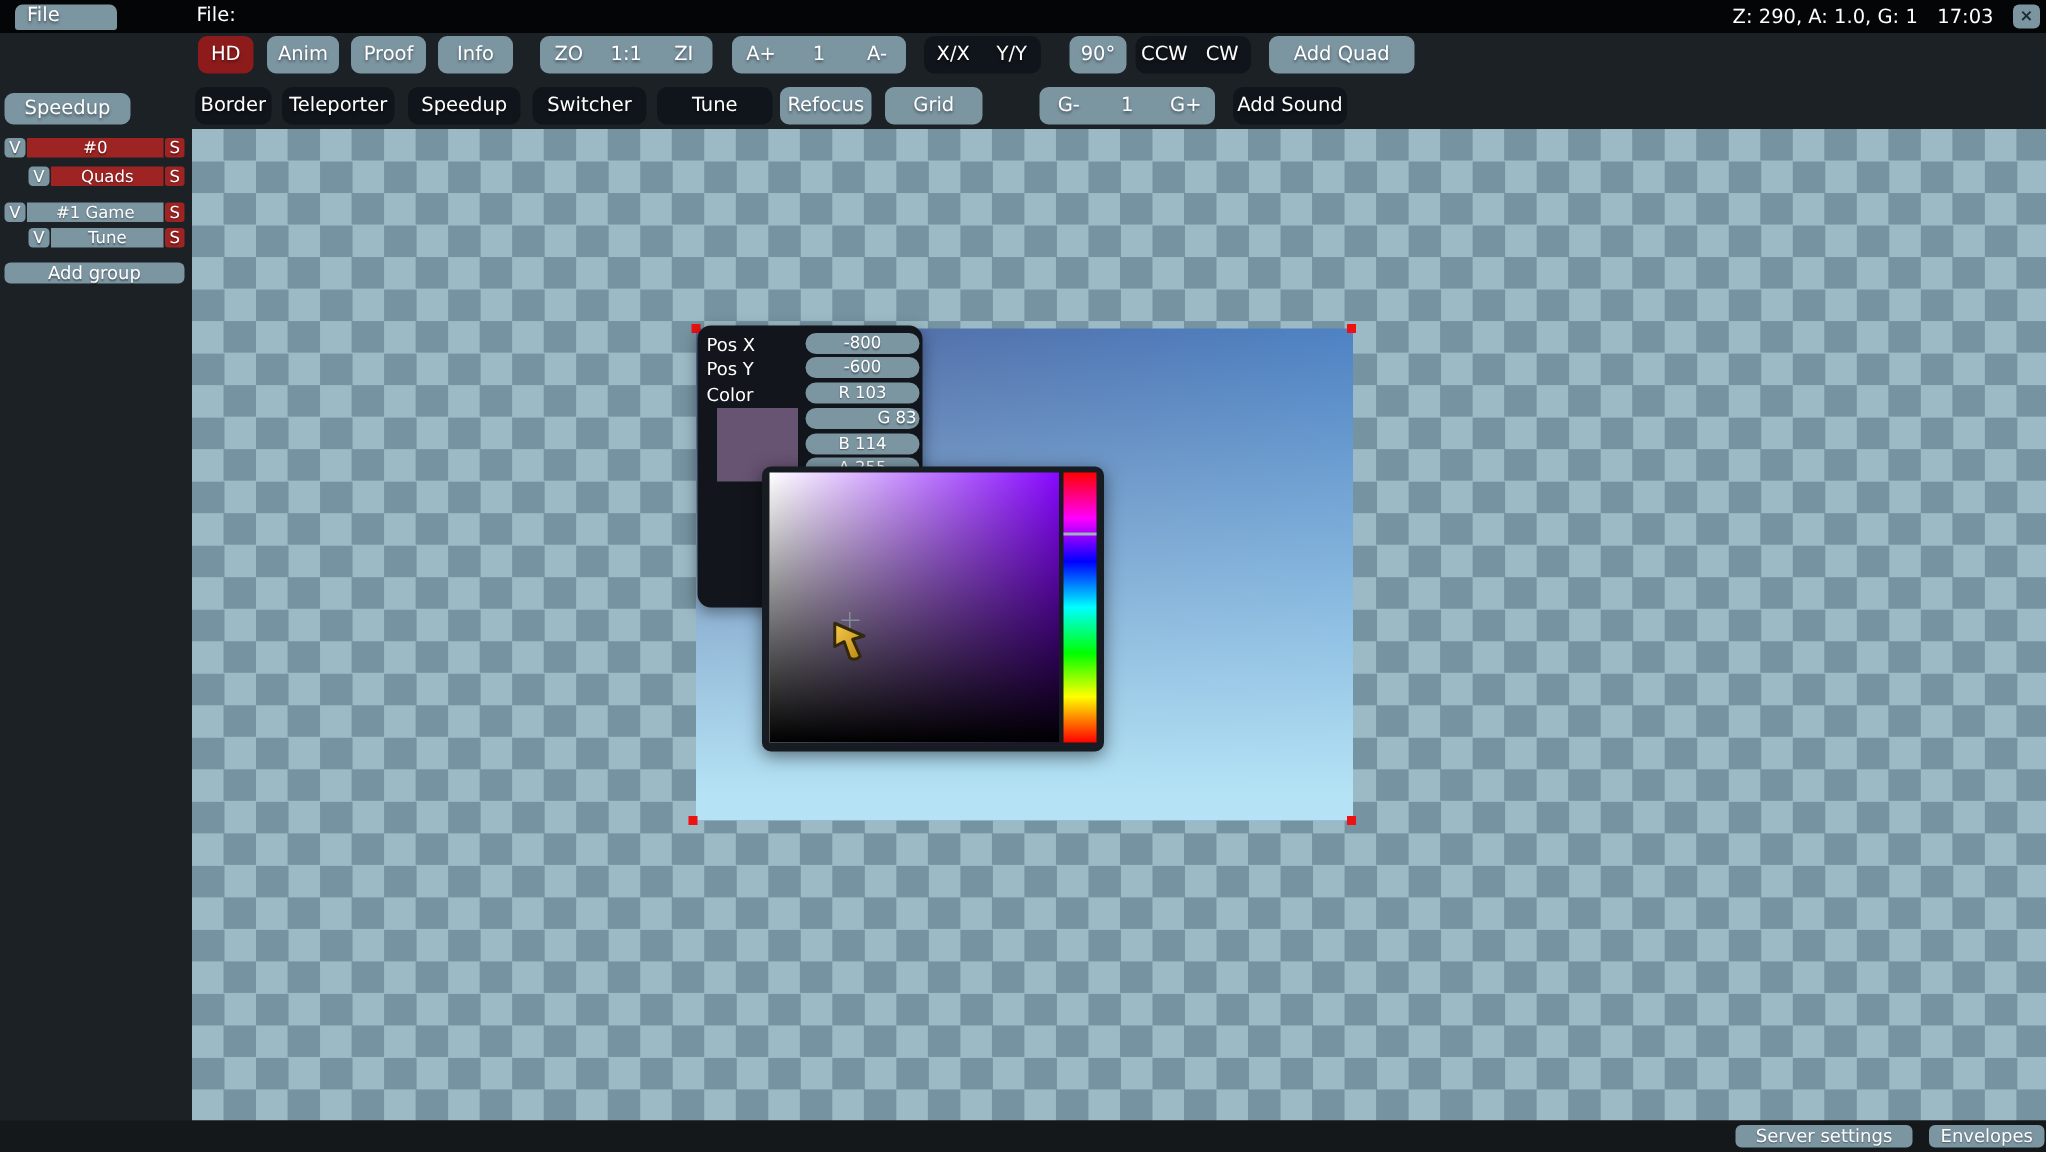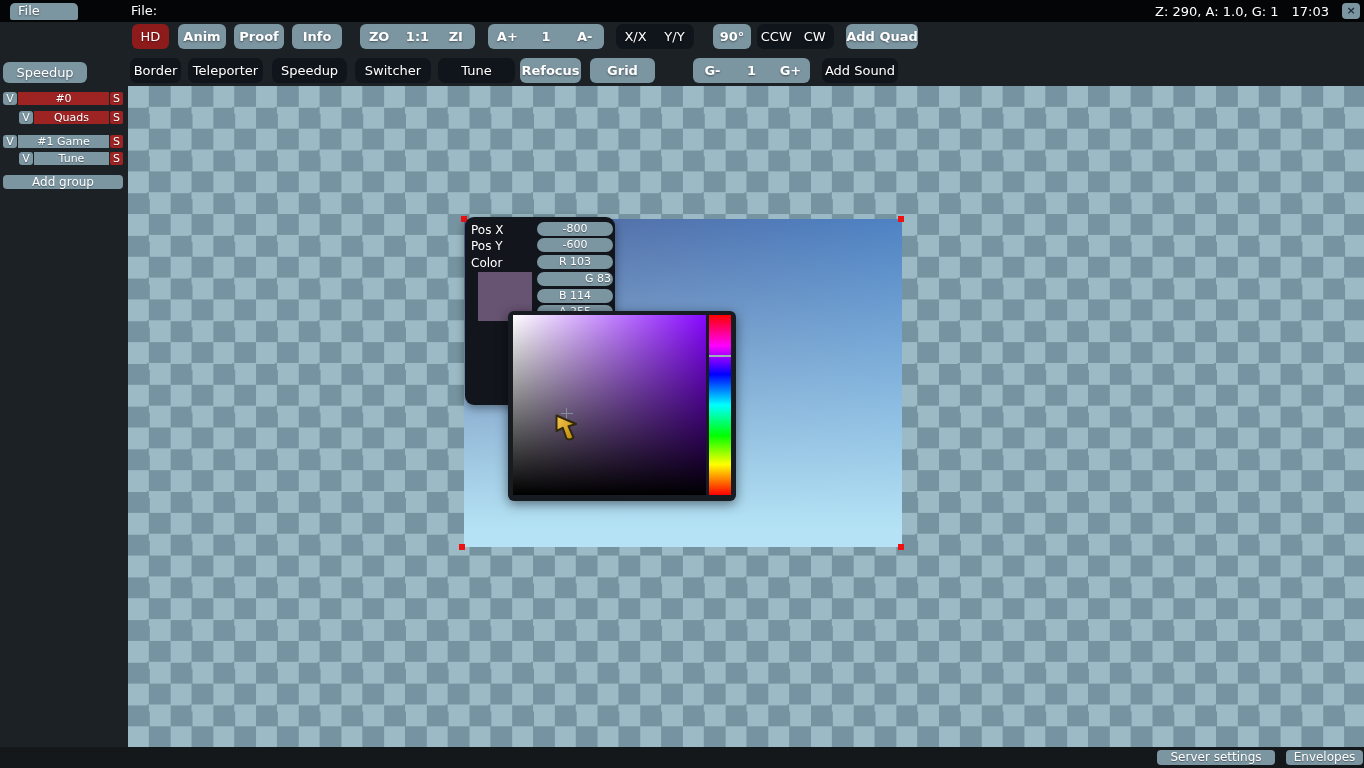--- a/index.html
+++ b/index.html
@@ -25,21 +25,21 @@
     border-radius:5px 5px 2px 2px;font-size:13px;line-height:16px;padding-left:8px;
     text-shadow:0 1px 2px rgba(0,0,0,.5);}
   .file-label{position:absolute;left:131px;top:3px;font-size:13px;}
   .topbar-right{position:absolute;right:4px;top:0;height:22px;display:flex;align-items:center;gap:13px;}
   .topbar-right .txt{font-size:13px;}
   .close-btn{width:18px;height:16px;background:var(--button-light);border-radius:4px;
     color:#1d2b33;font-size:11px;font-weight:bold;text-align:center;line-height:16px;}
   
   .tb{position:absolute;height:25px;line-height:25px;text-align:center;font-size:13px;
       text-shadow:0 1px 2px rgba(0,0,0,.45);}
-  .tb.light{background:var(--button-light);border-radius:6px;font-weight:bold;}
+  .tb.light{background:var(--button-light);border-radius:6px;}
   .tb.dark{background:var(--button-dark);border-radius:7px;}
   .tb.red{background:var(--accent-red);border-radius:6px;}
   .tb.group{display:flex;align-items:center;}
   .tb.group span{flex:1;text-align:center;}
   
   .layers-btn{position:absolute;left:3px;top:62px;width:84px;height:21px;background:var(--button-light);
     border-radius:6px;font-size:13px;line-height:21px;text-align:center;text-shadow:0 1px 2px rgba(0,0,0,.45);}
   .lrow{position:absolute;left:0;width:128px;height:13px;font-size:11px;line-height:13px;}
   .lv{position:absolute;top:0;width:14px;height:13px;background:var(--button-light);border-radius:3px;
       text-align:center;text-shadow:0 1px 1px rgba(0,0,0,.4);}
@@ -114,21 +114,21 @@
   </div>
   <div class="tb dark group" style="left:616px;top:24px;width:78px;">
     <span>X/X</span>
     <span>Y/Y</span>
   </div>
   <div class="tb light" style="left:713px;top:24px;width:38px;">90°</div>
   <div class="tb dark group" style="left:757px;top:24px;width:77px;">
     <span>CCW</span>
     <span>CW</span>
   </div>
-  <div class="tb light" style="left:846px;top:24px;width:72px;">Add Quad</div>
+  <div class="tb light" style="left:846px;top:24px;width:97px;">Add Quad</div>
 
   <div class="tb dark" style="left:130px;top:58px;width:51px;">Border</div>
   <div class="tb dark" style="left:188px;top:58px;width:75px;">Teleporter</div>
   <div class="tb dark" style="left:272px;top:58px;width:75px;">Speedup</div>
   <div class="tb dark" style="left:355px;top:58px;width:76px;">Switcher</div>
   <div class="tb dark" style="left:438px;top:58px;width:77px;">Tune</div>
   <div class="tb light" style="left:520px;top:58px;width:61px;">Refocus</div>
   <div class="tb light" style="left:590px;top:58px;width:65px;">Grid</div>
   <div class="tb light group" style="left:693px;top:58px;width:117px;">
     <span>G-</span>

